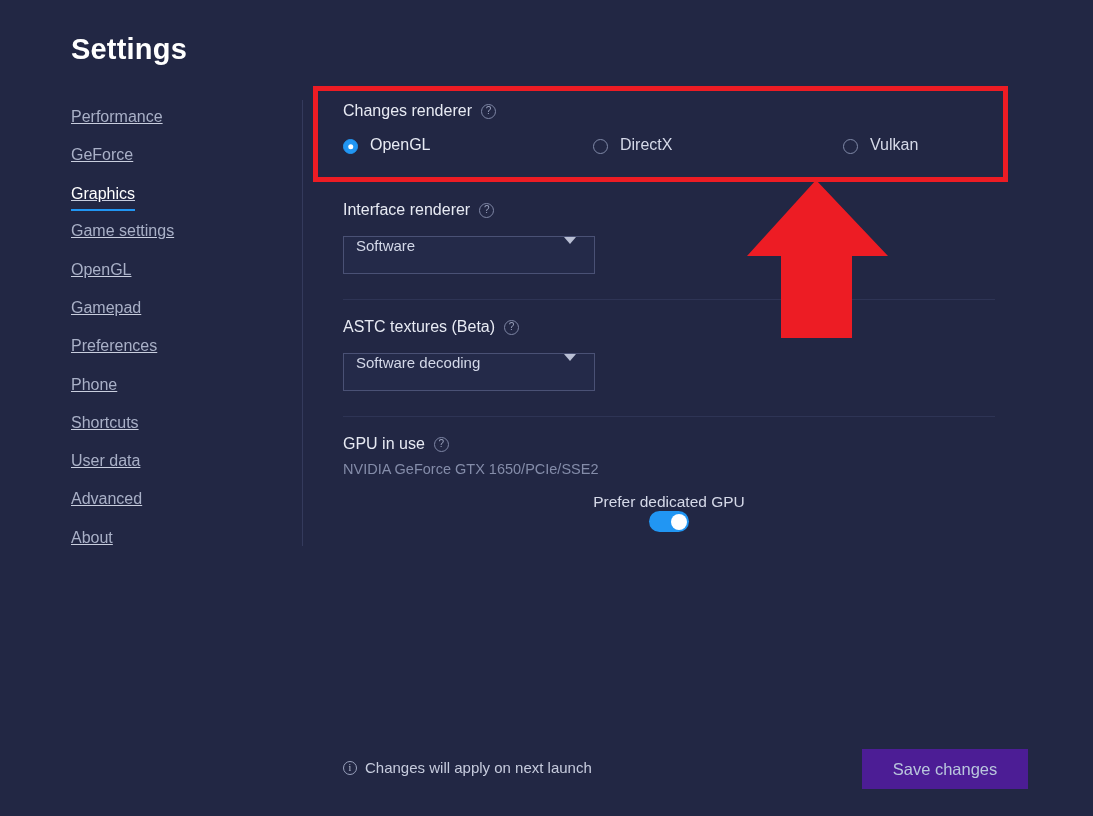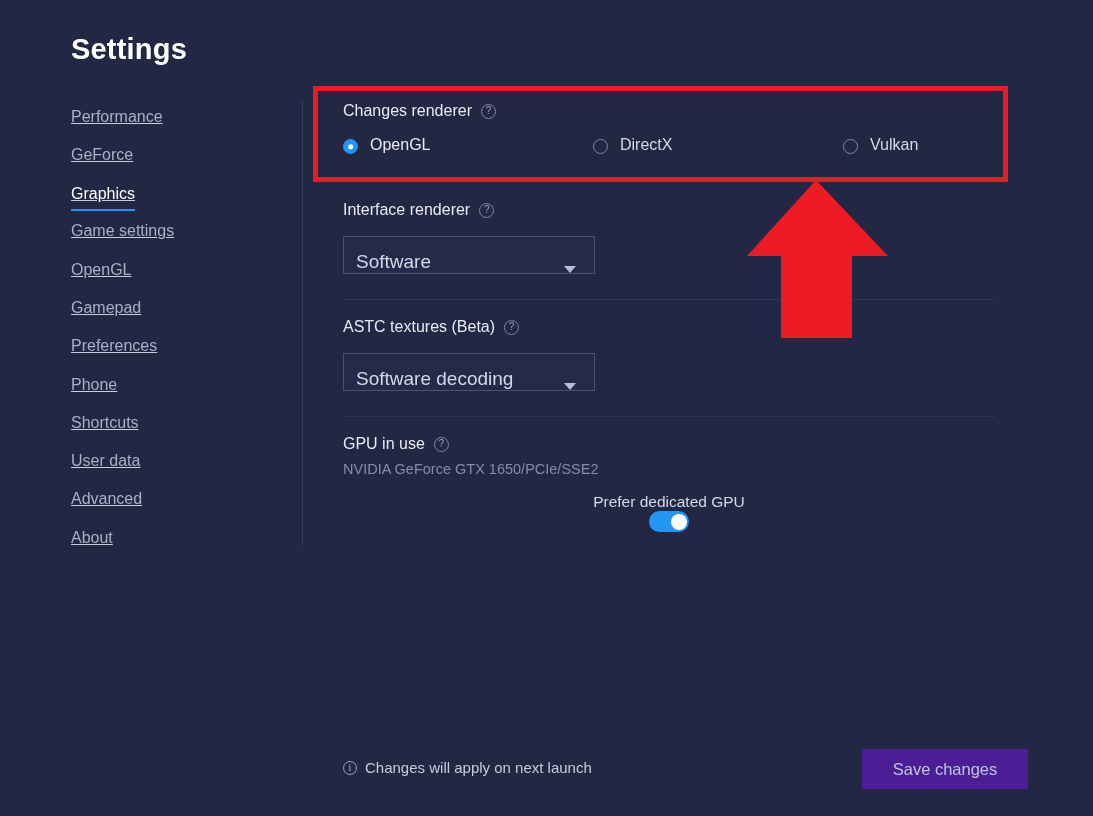--- a/index.html
+++ b/index.html
@@ -162,24 +162,24 @@
 
   .radio-option.selected { color: #e8ebf4; }
 
   
   .select-box {
     width: 252px;
     height: 38px;
     border: 1px solid #4a5175;
     background: #242a49;
     display: flex;
-    align-items: flex-end;
+    align-items: flex-start;
     padding: 0 12px;
     color: #d3d8e8;
-    font-size: 19px;
+    font-size: 15px;
     cursor: pointer;
     justify-content: space-between;
   }
 
   .caret {
     width: 0; height: 0;
     border-left: 6px solid transparent;
     border-right: 6px solid transparent;
     border-top: 7px solid #b9bfd4;
     margin-right: 6px;

